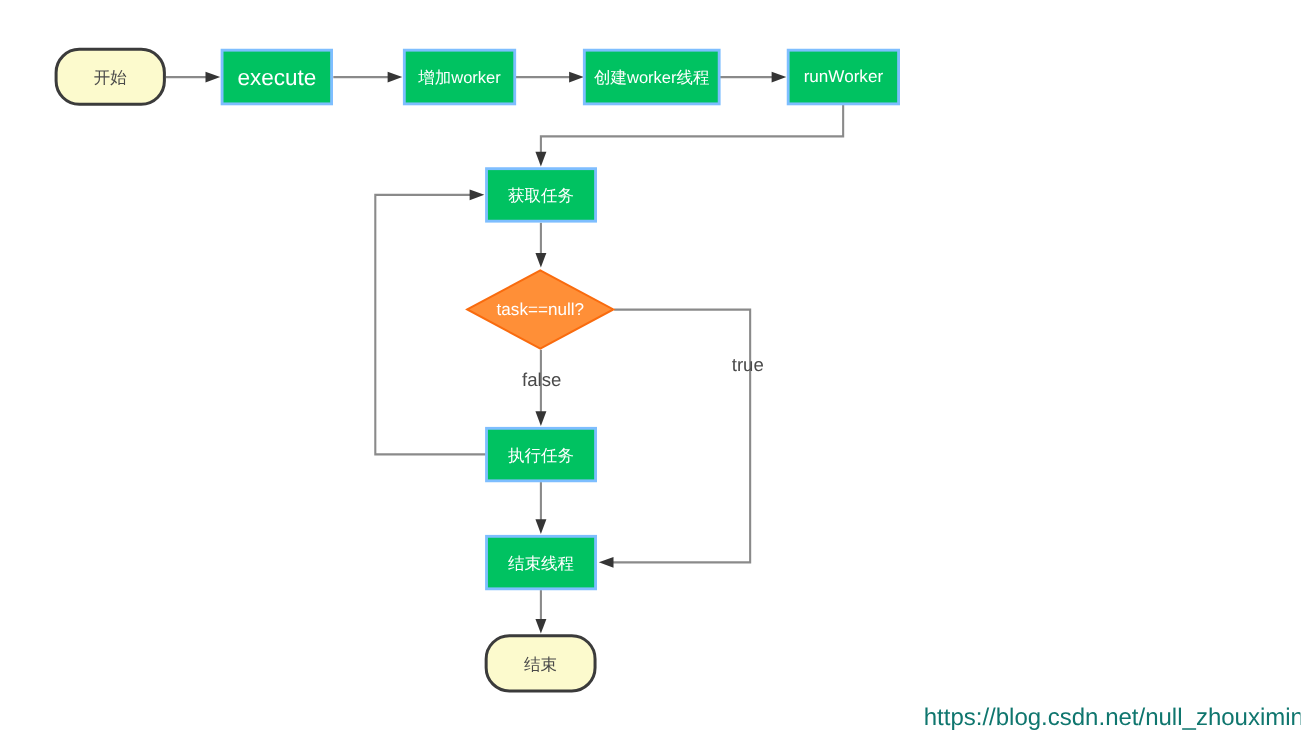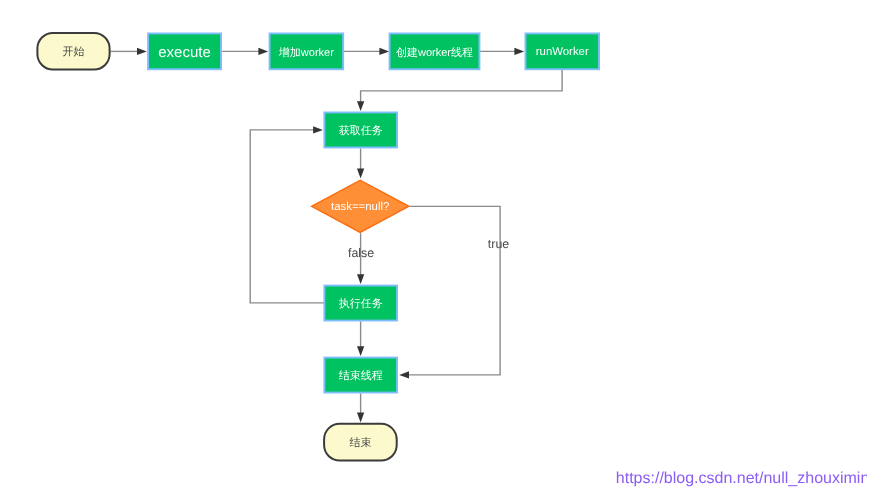--- a/index.html
+++ b/index.html
@@ -109,14 +109,14 @@
       <g>
         <rect rx="15.5" ry="15.5" stroke-width="2" fill="#FCFACD" stroke="#3B3B3B" x="324.1" y="423.8" width="72.6" height="36.8"></rect>
         <text class="node-label" fill="#4a4a4a" x="360.40000000000003" y="443.4" font-size="11">结束</text>
       </g>
     </g>
     <g>
       <text class="edge-label" fill="#4a4a4a" x="361.1" y="257" font-size="12.4">false</text>
       <text class="edge-label" fill="#4a4a4a" x="498.5" y="247.6" font-size="12.4">true</text>
     </g>
   </svg>
-  <div class="watermark" style="color:#8b5cf6">https://blog.csdn.net/null_zhouximin</div>
+  <div class="watermark" style="color:#0f766e">https://blog.csdn.net/null_zhouximin</div>
 </div>
 
 </body></html>

